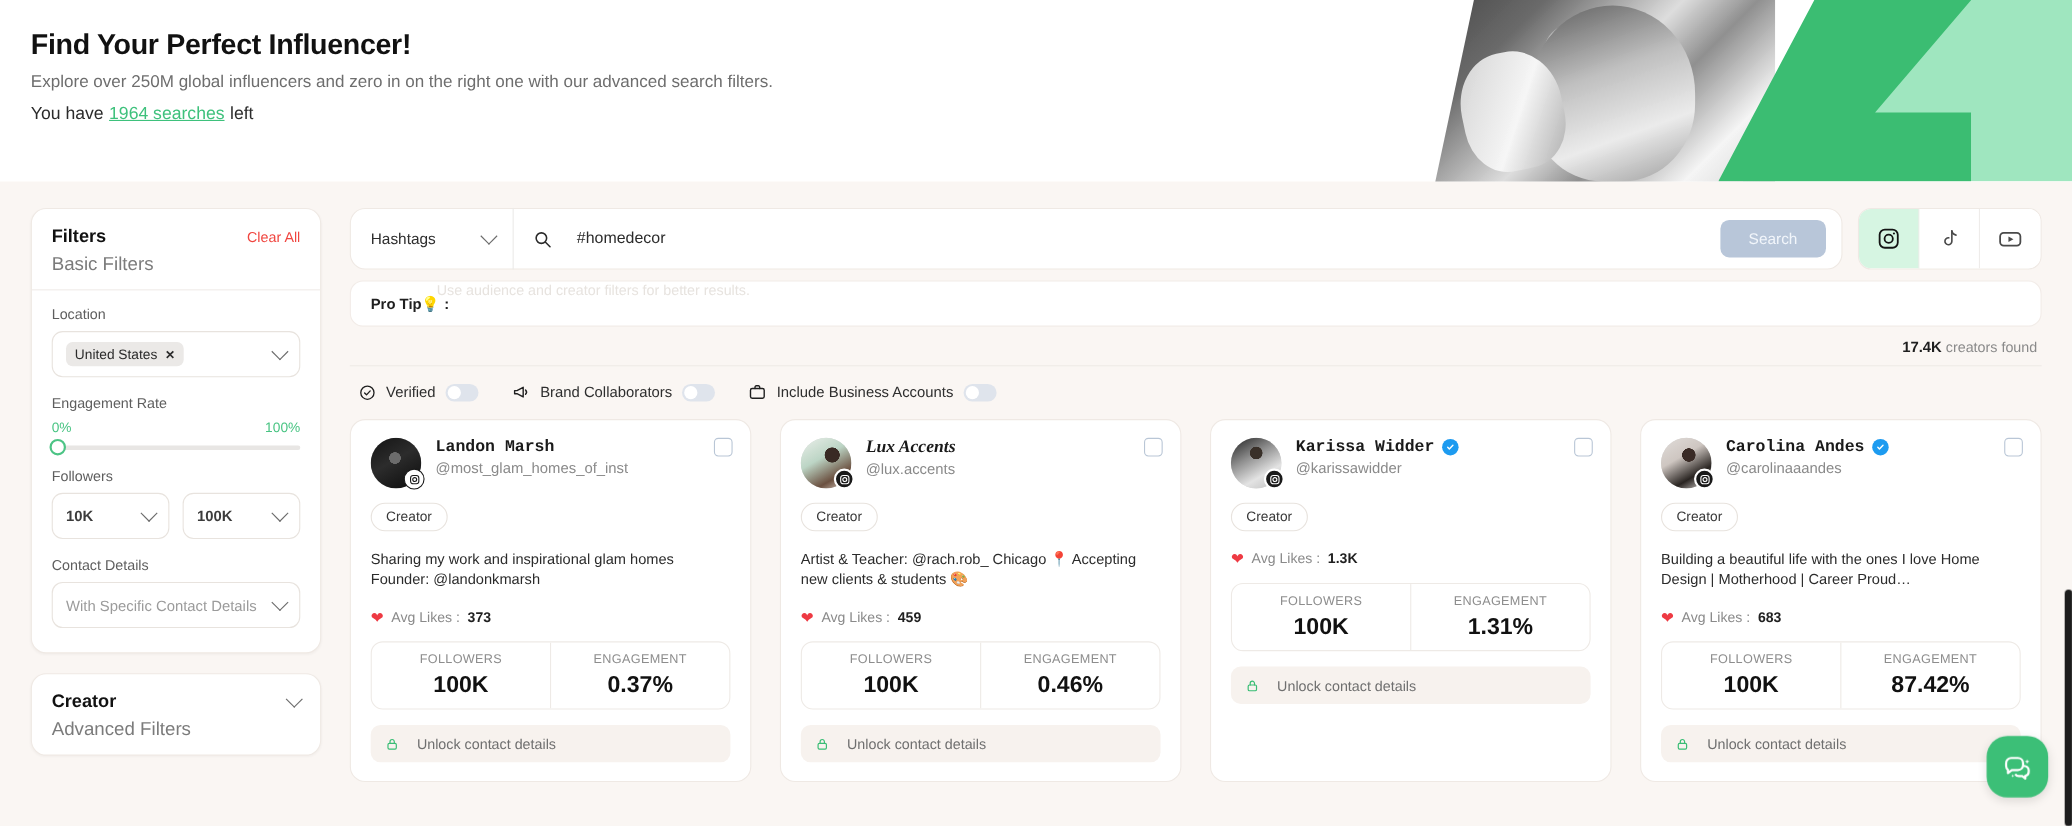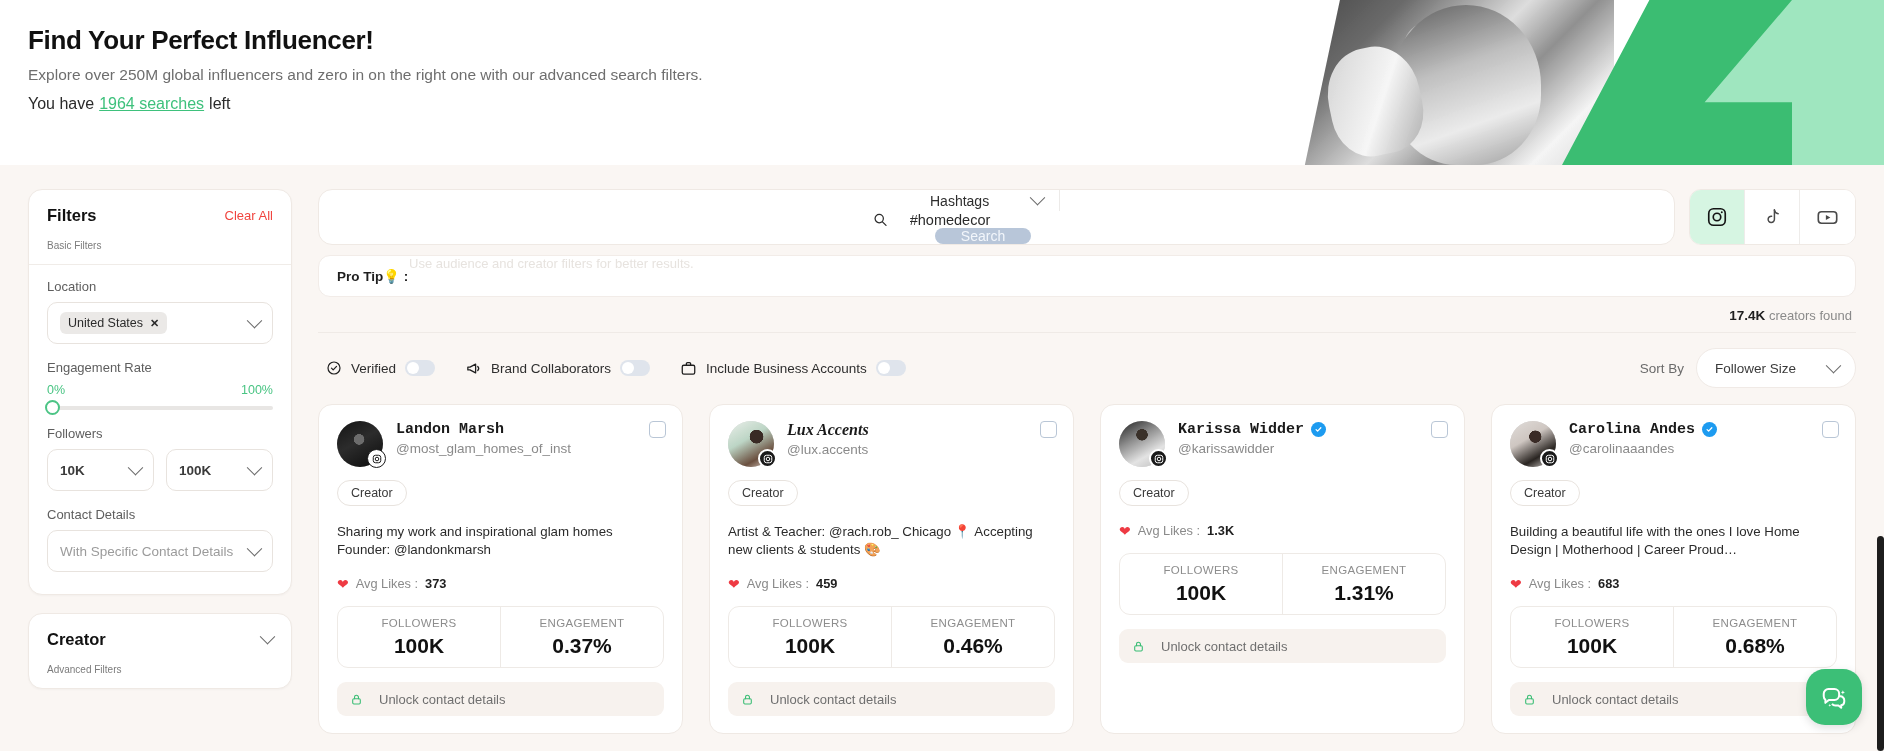--- a/index.html
+++ b/index.html
@@ -82,21 +82,21 @@
     background: #fff; border-radius: 14px;
     border: 1px solid #efe9e4;
     box-shadow: 0 1px 2px rgba(0,0,0,0.03);
   }
   .panel-head {
     padding: 16px 18px 13px 18px;
     border-bottom: 1px solid #f0ece8;
     position: relative;
   }
   .panel-title { font-size: 16.5px; font-weight: 700; color: #111; }
-  .panel-sub { font-size: 10px; color: #7b7b7b; margin-top: 15px; }
+  .panel-sub { font-size: 17px; color: #7b7b7b; margin-top: 5px; }
   .clear-all {
     position: absolute; right: 18px; top: 18px;
     font-size: 13px; color: #f0453f; cursor: pointer; font-weight: 400;
   }
   .panel-body { padding: 14px 18px 18px 18px; }
 
   .field-label { font-size: 13px; color: #5e5e5e; margin-bottom: 8px; }
   .field-block { margin-bottom: 16px; }
 
   .select-box {
@@ -137,23 +137,22 @@
 
   .creator-panel { margin-top: 18px; }
 
   
   .main { flex: 1; min-width: 0; }
 
   .search-card {
     background: #fff; border-radius: 14px;
     border: 1px solid #efe9e4;
     display: flex; align-items: center;
-    height: 56px; padding: 0 21px 0 0;
+    height: 56px; padding: 0 8px 0 0;
     position: relative;
-    flex-direction: column;
   }
   .type-select {
     width: 148px; height: 56px; display: flex; align-items: center;
     justify-content: space-between; padding: 0 16px 0 18px;
     font-size: 14px; color: #2e2e2e; cursor: pointer;
     border-right: 1px solid #eceae8;
   }
   .search-input-wrap {
     flex: 1; display: flex; align-items: center; gap: 23px; padding: 0 18px;
     min-width: 0;
@@ -183,21 +182,21 @@
   .search-row { display: flex; align-items: center; }
 
   .protip {
     background: #fff; border-radius: 12px; border: 1px solid #f2ece8;
     height: 42px; margin-top: 10px;
     display: flex; align-items: center; padding: 0 18px;
     position: relative; overflow: hidden;
   }
   .protip-label { font-size: 13.5px; font-weight: 700; color: #1f1f1f; }
   .protip-text {
-    position: absolute; left: 90px; top: 0px;
+    position: absolute; left: 78px; top: 0px;
     font-size: 13px; color: #e7e3df;
   }
 
   .count-row {
     text-align: right; font-size: 13px; color: #8a8a8a;
     padding: 11px 4px 9px 0;
     border-bottom: 1px solid #efeae6;
   }
   .count-row b { color: #1f1f1f; font-weight: 700; font-size: 13.5px; }
 
@@ -486,27 +485,20 @@
 
       <div class="toggle-item">
         <svg width="17" height="17" viewBox="0 0 24 24" fill="none" stroke="#1f1f1f" stroke-width="1.8">
           <rect x="3.2" y="7.4" width="17.6" height="12.4" rx="2.2"></rect>
           <path d="M9 7.4V5.4a1.6 1.6 0 0 1 1.6-1.6h2.8A1.6 1.6 0 0 1 15 5.4v2" stroke-linecap="round"></path>
         </svg>
         <span class="lbl">Include Business Accounts</span>
         <span class="switch"></span>
       </div>
 
-      <div class="sortby">
-        <span class="sortby-label">Sort By</span>
-        <div class="sort-select">
-          <span>Follower Size</span>
-          <span class="chev"></span>
-        </div>
-      </div>
     </div>
 
     <div class="cards">
 
       <div class="card">
         <div class="card-check"></div>
         <div class="card-top">
           <div class="avatar">
             <div class="av-img av0"></div>
             <div class="av-badge light">
@@ -674,21 +666,21 @@
           <span>Avg Likes :</span>
           <b>683</b>
         </div>
         <div class="stats">
           <div class="stat">
             <div class="stat-k">FOLLOWERS</div>
             <div class="stat-v">100K</div>
           </div>
           <div class="stat">
             <div class="stat-k">ENGAGEMENT</div>
-            <div class="stat-v">0.68%</div>
+            <div class="stat-v">87.42%</div>
           </div>
         </div>
         <div class="unlock">
           <svg width="13" height="13" viewBox="0 0 24 24" fill="none" stroke="#39bd74" stroke-width="2">
             <rect x="5" y="10.6" width="14" height="9.6" rx="2.2"></rect>
             <path d="M8.4 10.6V7.8a3.6 3.6 0 0 1 7.2 0v2.8" stroke-linecap="round"></path>
           </svg>
           <span>Unlock contact details</span>
         </div>
       </div>

